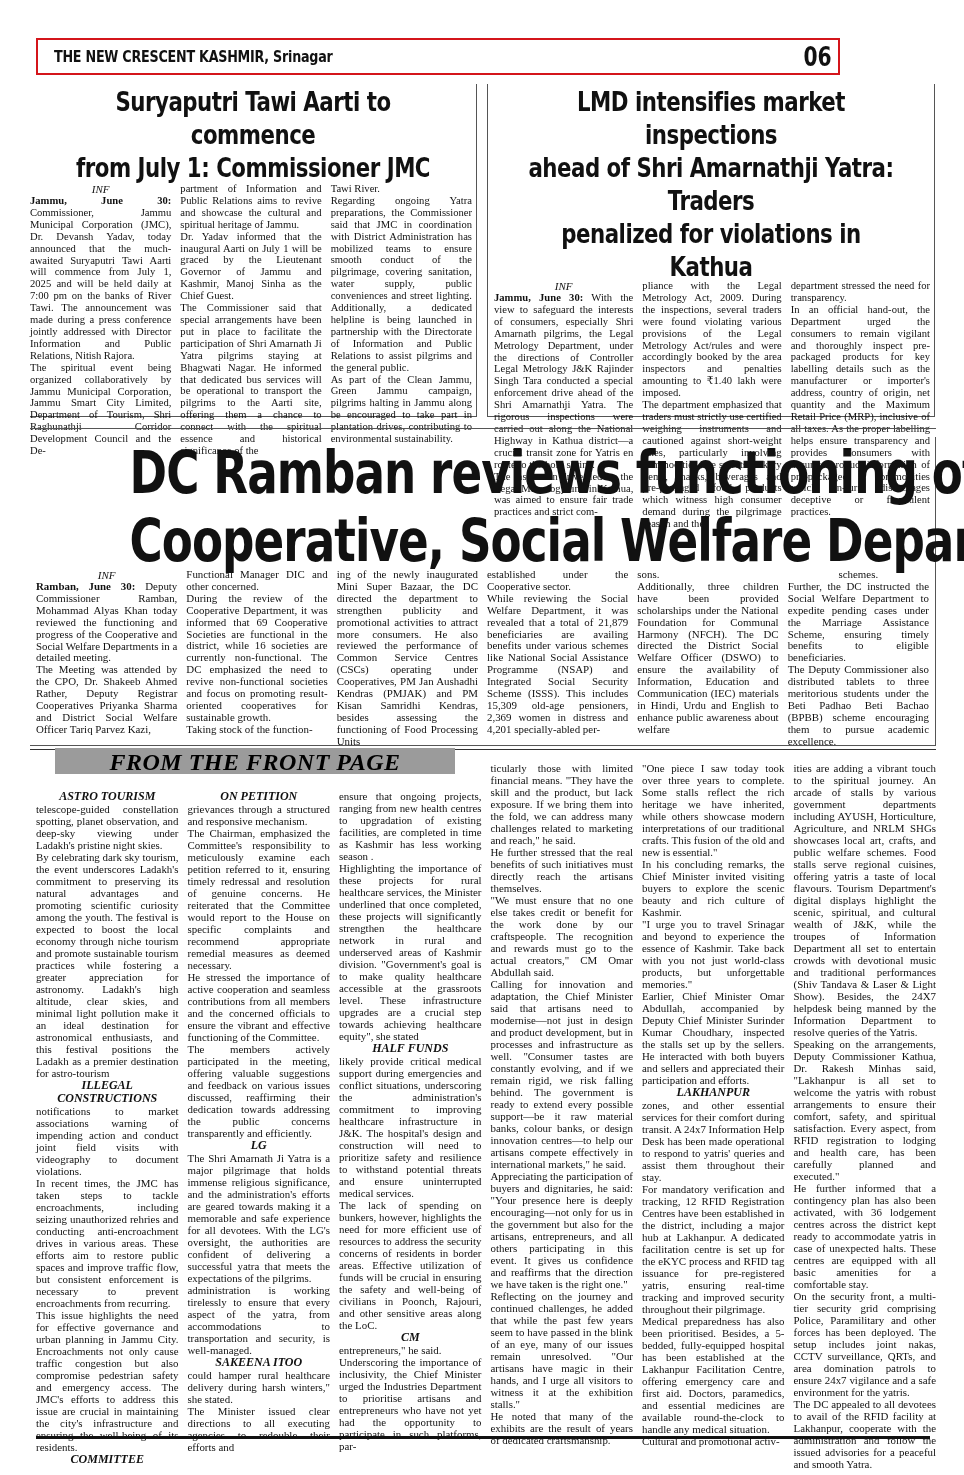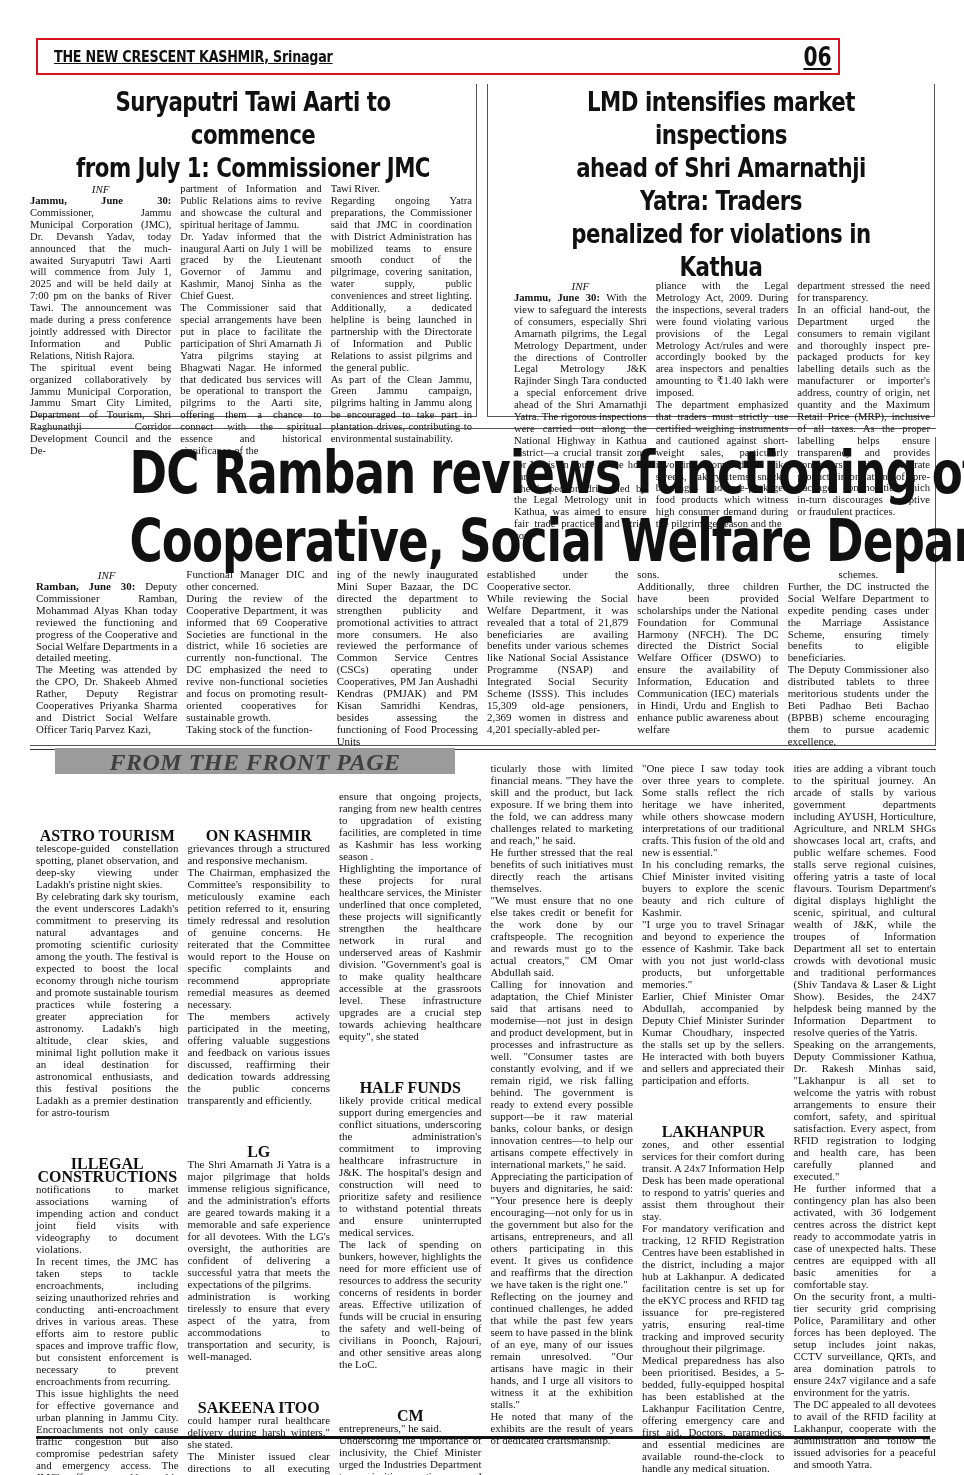--- a/index.html
+++ b/index.html
@@ -3,52 +3,51 @@
 <meta charset="utf-8">
 <style>
   * { box-sizing: border-box; margin: 0; padding: 0; }
   html, body { width: 964px; height: 1475px; background: #ffffff; overflow: hidden; }
   body { position: relative; font-family: "Liberation Serif", "DejaVu Serif", serif; color: #111; }
 
   .masthead {
     position: absolute; left: 36px; top: 38px; width: 804px; height: 37px;
     border: 2px solid #d4151b; display: flex; align-items: center; justify-content: space-between;
     padding: 0 6px 0 16px;
-    text-decoration: underline;
   }
   .masthead .paper { font-family: "DejaVu Sans", sans-serif; font-weight: bold; font-size: 15px; letter-spacing: -0.3px; transform: scaleX(0.85); transform-origin: left center; white-space: nowrap; }
   .masthead .pageno { font-family: "DejaVu Sans", sans-serif; font-weight: bold; font-size: 27px; transform: scaleX(0.75); transform-origin: right center; }
 
   .box { position: absolute; }
   .box-left { left: 30px; top: 84px; width: 447px; height: 333px; border-right: 1.5px solid #555; border-bottom: 1.5px solid #555; }
-  .box-right { left: 487px; top: 84px; width: 448px; height: 333px; border-left: 1.5px solid #555; border-right: 1.5px solid #555; border-bottom: 1.5px solid #555; padding-left: 20px; }
+  .box-right { left: 487px; top: 84px; width: 448px; height: 333px; border-left: 1.5px solid #555; border-right: 1.5px solid #555; border-bottom: 1.5px solid #555; }
 
   .headline {
     font-family: "DejaVu Sans", sans-serif; font-weight: bold; text-align: center;
     color: #111; letter-spacing: -0.6px;
   }
   .hl-small { font-size: 26px; line-height: 33px; transform: scaleX(0.82); transform-origin: center top; }
   .hl-big { font-size: 58px; line-height: 68px; transform: scaleX(0.78); transform-origin: center top; letter-spacing: -1.2px; white-space: nowrap; }
 
   .cols { display: flex; gap: 9px; }
   .col { flex: 1; font-size: 10.6px; line-height: 11.9px; text-align: justify; hyphens: manual; }
   .col p { margin: 0; }
   .byline { text-align: center; font-style: italic; font-weight: normal; font-size: 11px; line-height: 12px; }
   .dateline { font-weight: bold; }
-  .subhead { text-align: center; font-weight: bold; font-size: 16px; line-height: 13px; margin-top: 39px; }
+  .subhead { text-align: center; font-style: italic; font-weight: bold; font-size: 12px; line-height: 13px; }
 
   .ramban-wrap { position: absolute; left: 30px; top: 428px; width: 906px; height: 317px; border-top: 1.5px solid #555; }
   .ramban-box { position: absolute; left: 0; top: 8px; width: 906px; height: 309px; border-right: 1.5px solid #555; border-bottom: 1.5px solid #555; }
   .ramban-box .cols .col { font-size: 10.9px; line-height: 11.9px; }
 
   .front-rule { position: absolute; left: 30px; top: 749px; width: 906px; border-top: 1.5px solid #333; }
   .front-banner {
     position: absolute; left: 55px; top: 748px; width: 400px; height: 26px; background: #9b9b9b;
     font-family: "Liberation Serif", serif; font-style: italic; font-weight: bold; font-size: 24px;
-    text-align: center; line-height: 28px; color: #404040; letter-spacing: 0.5px;
+    text-align: center; line-height: 28px; color: #000000; letter-spacing: 0.5px;
   }
   .front { position: absolute; left: 36px; top: 758px; width: 900px; height: 690px; }
   .front .cols .col { font-size: 10.9px; line-height: 12px; }
   .front-bottom-rule { position: absolute; left: 36px; top: 1436px; width: 894px; border-top: 3px solid #111; }
 </style>
 </head>
 <body>
 
 <div class="masthead">
   <span class="paper">THE NEW CRESCENT KASHMIR, Srinagar</span>
@@ -148,23 +147,24 @@
       <div class="subhead">ASTRO TOURISM</div>
       <p>telescope-guided constellation spotting, planet observation, and deep-sky viewing under Ladakh's pristine night skies.</p>
       <p>By celebrating dark sky tourism, the event underscores Ladakh's commitment to preserving its natural advantages and promoting scientific curiosity among the youth. The festival is expected to boost the local economy through niche tourism and promote sustainable tourism practices while fostering a greater appreciation for astronomy. Ladakh's high altitude, clear skies, and minimal light pollution make it an ideal destination for astronomical enthusiasts, and this festival positions the Ladakh as a premier destination for astro-tourism</p>
       <div class="subhead">ILLEGAL CONSTRUCTIONS</div>
       <p>notifications to market associations warning of impending action and conduct joint field visits with videography to document violations.</p>
       <p>In recent times, the JMC has taken steps to tackle encroachments, including seizing unauthorized rehries and conducting anti-encroachment drives in various areas. These efforts aim to restore public spaces and improve traffic flow, but consistent enforcement is necessary to prevent encroachments from recurring.</p>
       <p>This issue highlights the need for effective governance and urban planning in Jammu City. Encroachments not only cause traffic congestion but also compromise pedestrian safety and emergency access. The JMC's efforts to address this issue are crucial in maintaining the city's infrastructure and ensuring the well-being of its residents.</p>
       <div class="subhead">COMMITTEE</div>
     </div>
     <div class="col">
-      <div class="subhead">ON KASHMIR</div>
+      <div class="subhead">ON PETITION</div>
       <p>grievances through a structured and responsive mechanism.</p>
       <p>The Chairman, emphasized the Committee's responsibility to meticulously examine each petition referred to it, ensuring timely redressal and resolution of genuine concerns. He reiterated that the Committee would report to the House on specific complaints and recommend appropriate remedial measures as deemed necessary.</p>
+      <p>He stressed the importance of active cooperation and seamless contributions from all members and the concerned officials to ensure the vibrant and effective functioning of the Committee.</p>
       <p>The members actively participated in the meeting, offering valuable suggestions and feedback on various issues discussed, reaffirming their dedication towards addressing the public concerns transparently and efficiently.</p>
       <div class="subhead">LG</div>
       <p>The Shri Amarnath Ji Yatra is a major pilgrimage that holds immense religious significance, and the administration's efforts are geared towards making it a memorable and safe experience for all devotees. With the LG's oversight, the authorities are confident of delivering a successful yatra that meets the expectations of the pilgrims.</p>
       <p>administration is working tirelessly to ensure that every aspect of the yatra, from accommodations to transportation and security, is well-managed.</p>
       <div class="subhead">SAKEENA ITOO</div>
       <p>could hamper rural healthcare delivery during harsh winters," she stated.</p>
       <p>The Minister issued clear directions to all executing agencies to redouble their efforts and</p>
     </div>
     <div class="col">
       <p>ensure that ongoing projects, ranging from new health centres to upgradation of existing facilities, are completed in time as Kashmir has less working season .</p>

